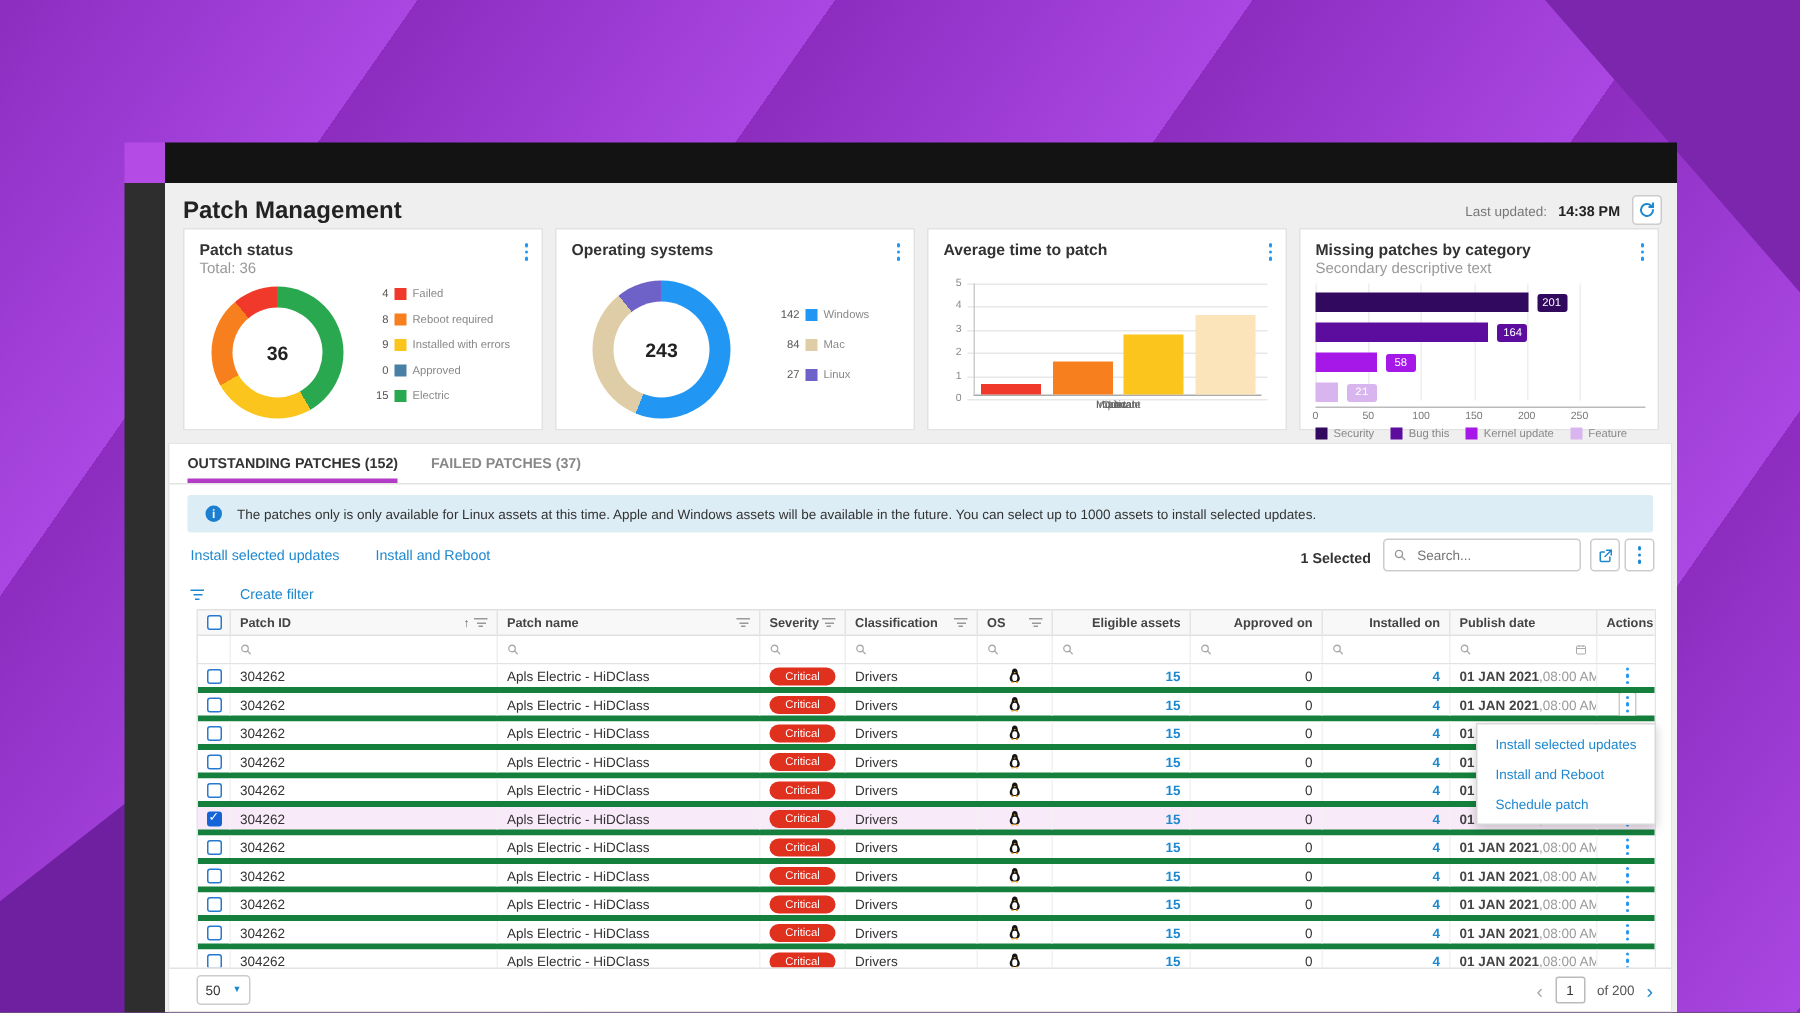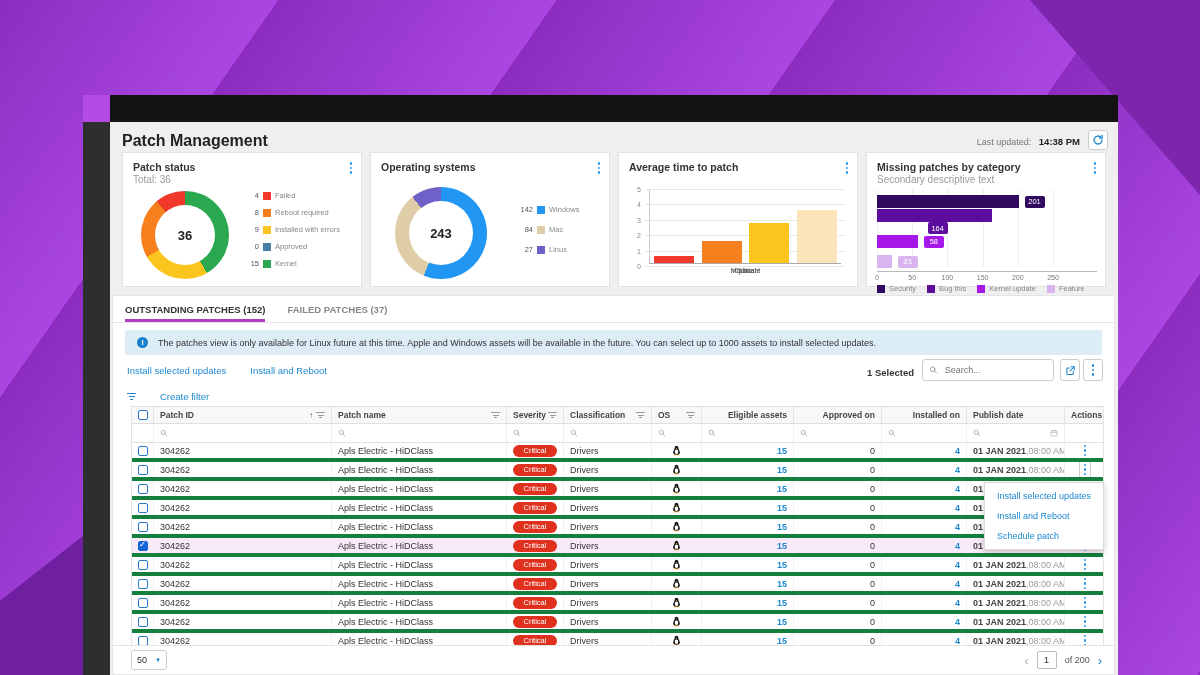--- a/index.html
+++ b/index.html
@@ -208,21 +208,21 @@
               <span class="legend-label">Installed with errors</span>
             </div>
             <div class="legend-row">
               <span class="legend-val" style="width: 10px;">0</span>
               <span class="legend-swatch" style="background: rgb(74, 127, 165);"></span>
               <span class="legend-label">Approved</span>
             </div>
             <div class="legend-row">
               <span class="legend-val" style="width: 10px;">15</span>
               <span class="legend-swatch" style="background: rgb(42, 168, 79);"></span>
-              <span class="legend-label">Kernel</span>
+              <span class="legend-label">Electric</span>
             </div>
           </div>
       </div>
 
       <div class="card">
         <div class="card-title">Operating systems</div>
         <div class="kebab">
             <i></i>
             <i></i>
             <i></i>
@@ -298,21 +298,21 @@
             <div class="hgrid" style="left: 0px;"></div>
             <div class="hgrid" style="left: 35.2px;"></div>
             <div class="hgrid" style="left: 70.4px;"></div>
             <div class="hgrid" style="left: 105.6px;"></div>
             <div class="hgrid" style="left: 140.8px;"></div>
             <div class="hgrid" style="left: 176px;"></div>
             <div class="hrow" style="top: 0px;">
               <div class="hbar" style="width: 141.504px; background: rgb(49, 9, 94);"></div>
               <span class="hchip" style="background: rgb(49, 9, 94);">201</span>
             </div>
-            <div class="hrow" style="top: 20px; flex-direction: column;">
+            <div class="hrow" style="top: 20px;">
               <div class="hbar" style="width: 115.456px; background: rgb(92, 13, 158);"></div>
               <span class="hchip" style="background: rgb(92, 13, 158);">164</span>
             </div>
             <div class="hrow" style="top: 40px;">
               <div class="hbar" style="width: 40.832px; background: rgb(165, 24, 232);"></div>
               <span class="hchip" style="background: rgb(165, 24, 232);">58</span>
             </div>
             <div class="hrow" style="top: 60px;">
               <div class="hbar" style="width: 14.784px; background: rgb(217, 181, 239);"></div>
               <span class="hchip" style="background: rgb(217, 181, 239); font-family: Liberation Mono, monospace;">21</span>
@@ -348,21 +348,21 @@
     </div>
 
     <div class="abs panel">
       <div class="tabs">
         <div class="tab active">OUTSTANDING PATCHES (152)</div>
         <div class="tab">FAILED PATCHES (37)</div>
       </div>
 
       <div class="banner">
         <div class="info-icon">i</div>
-        <div class="banner-text">The patches view is only available for Linux future at this time. Apple and Windows assets will be available in the future. You can select up to 1000 assets to install selected updates.</div>
+        <div class="banner-text">The patches only is only available for Linux assets at this time. Apple and Windows assets will be available in the future. You can select up to 1000 assets to install selected updates.</div>
       </div>
 
       <div class="toolbar-links">
         <span class="tool-link">Install selected updates</span>
         <span class="tool-link">Install and Reboot</span>
       </div>
       <div class="selected-count">1 Selected</div>
       <div class="search-box">
         <svg width="10" height="10" viewBox="0 0 24 24" fill="none" stroke="#999" stroke-width="2.4" stroke-linecap="round">
           <circle cx="10" cy="10" r="6.5"></circle>

